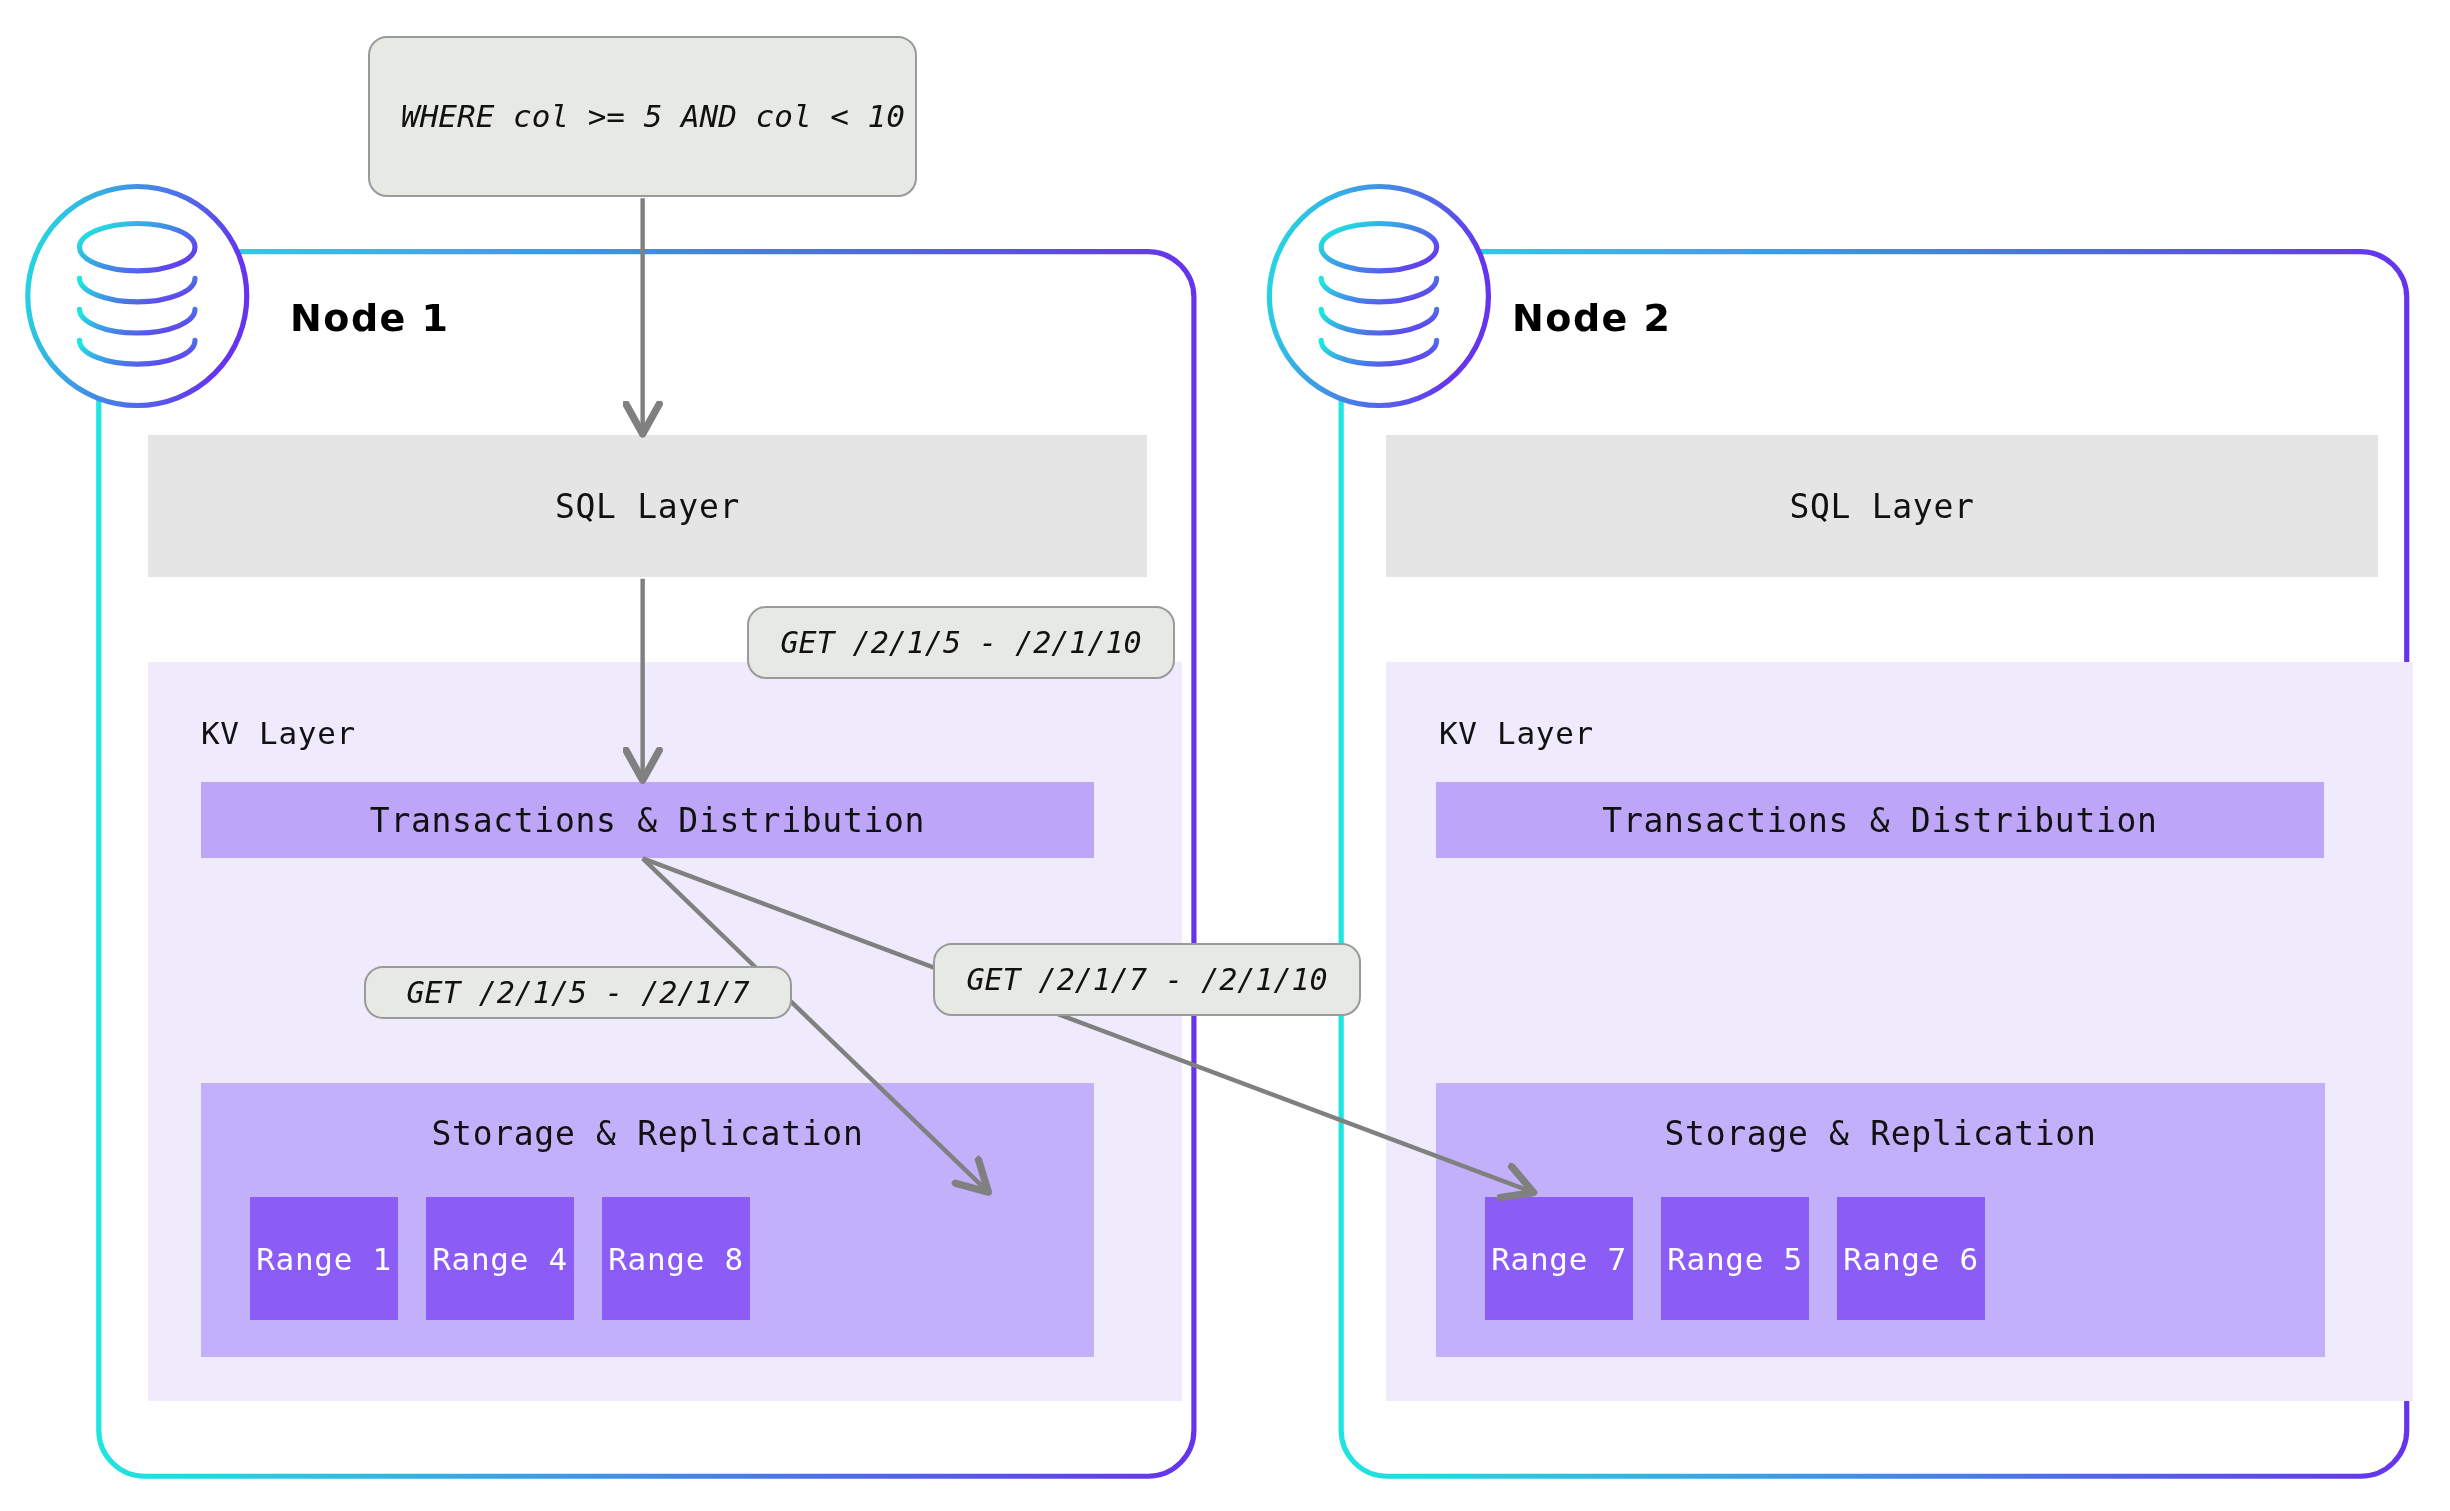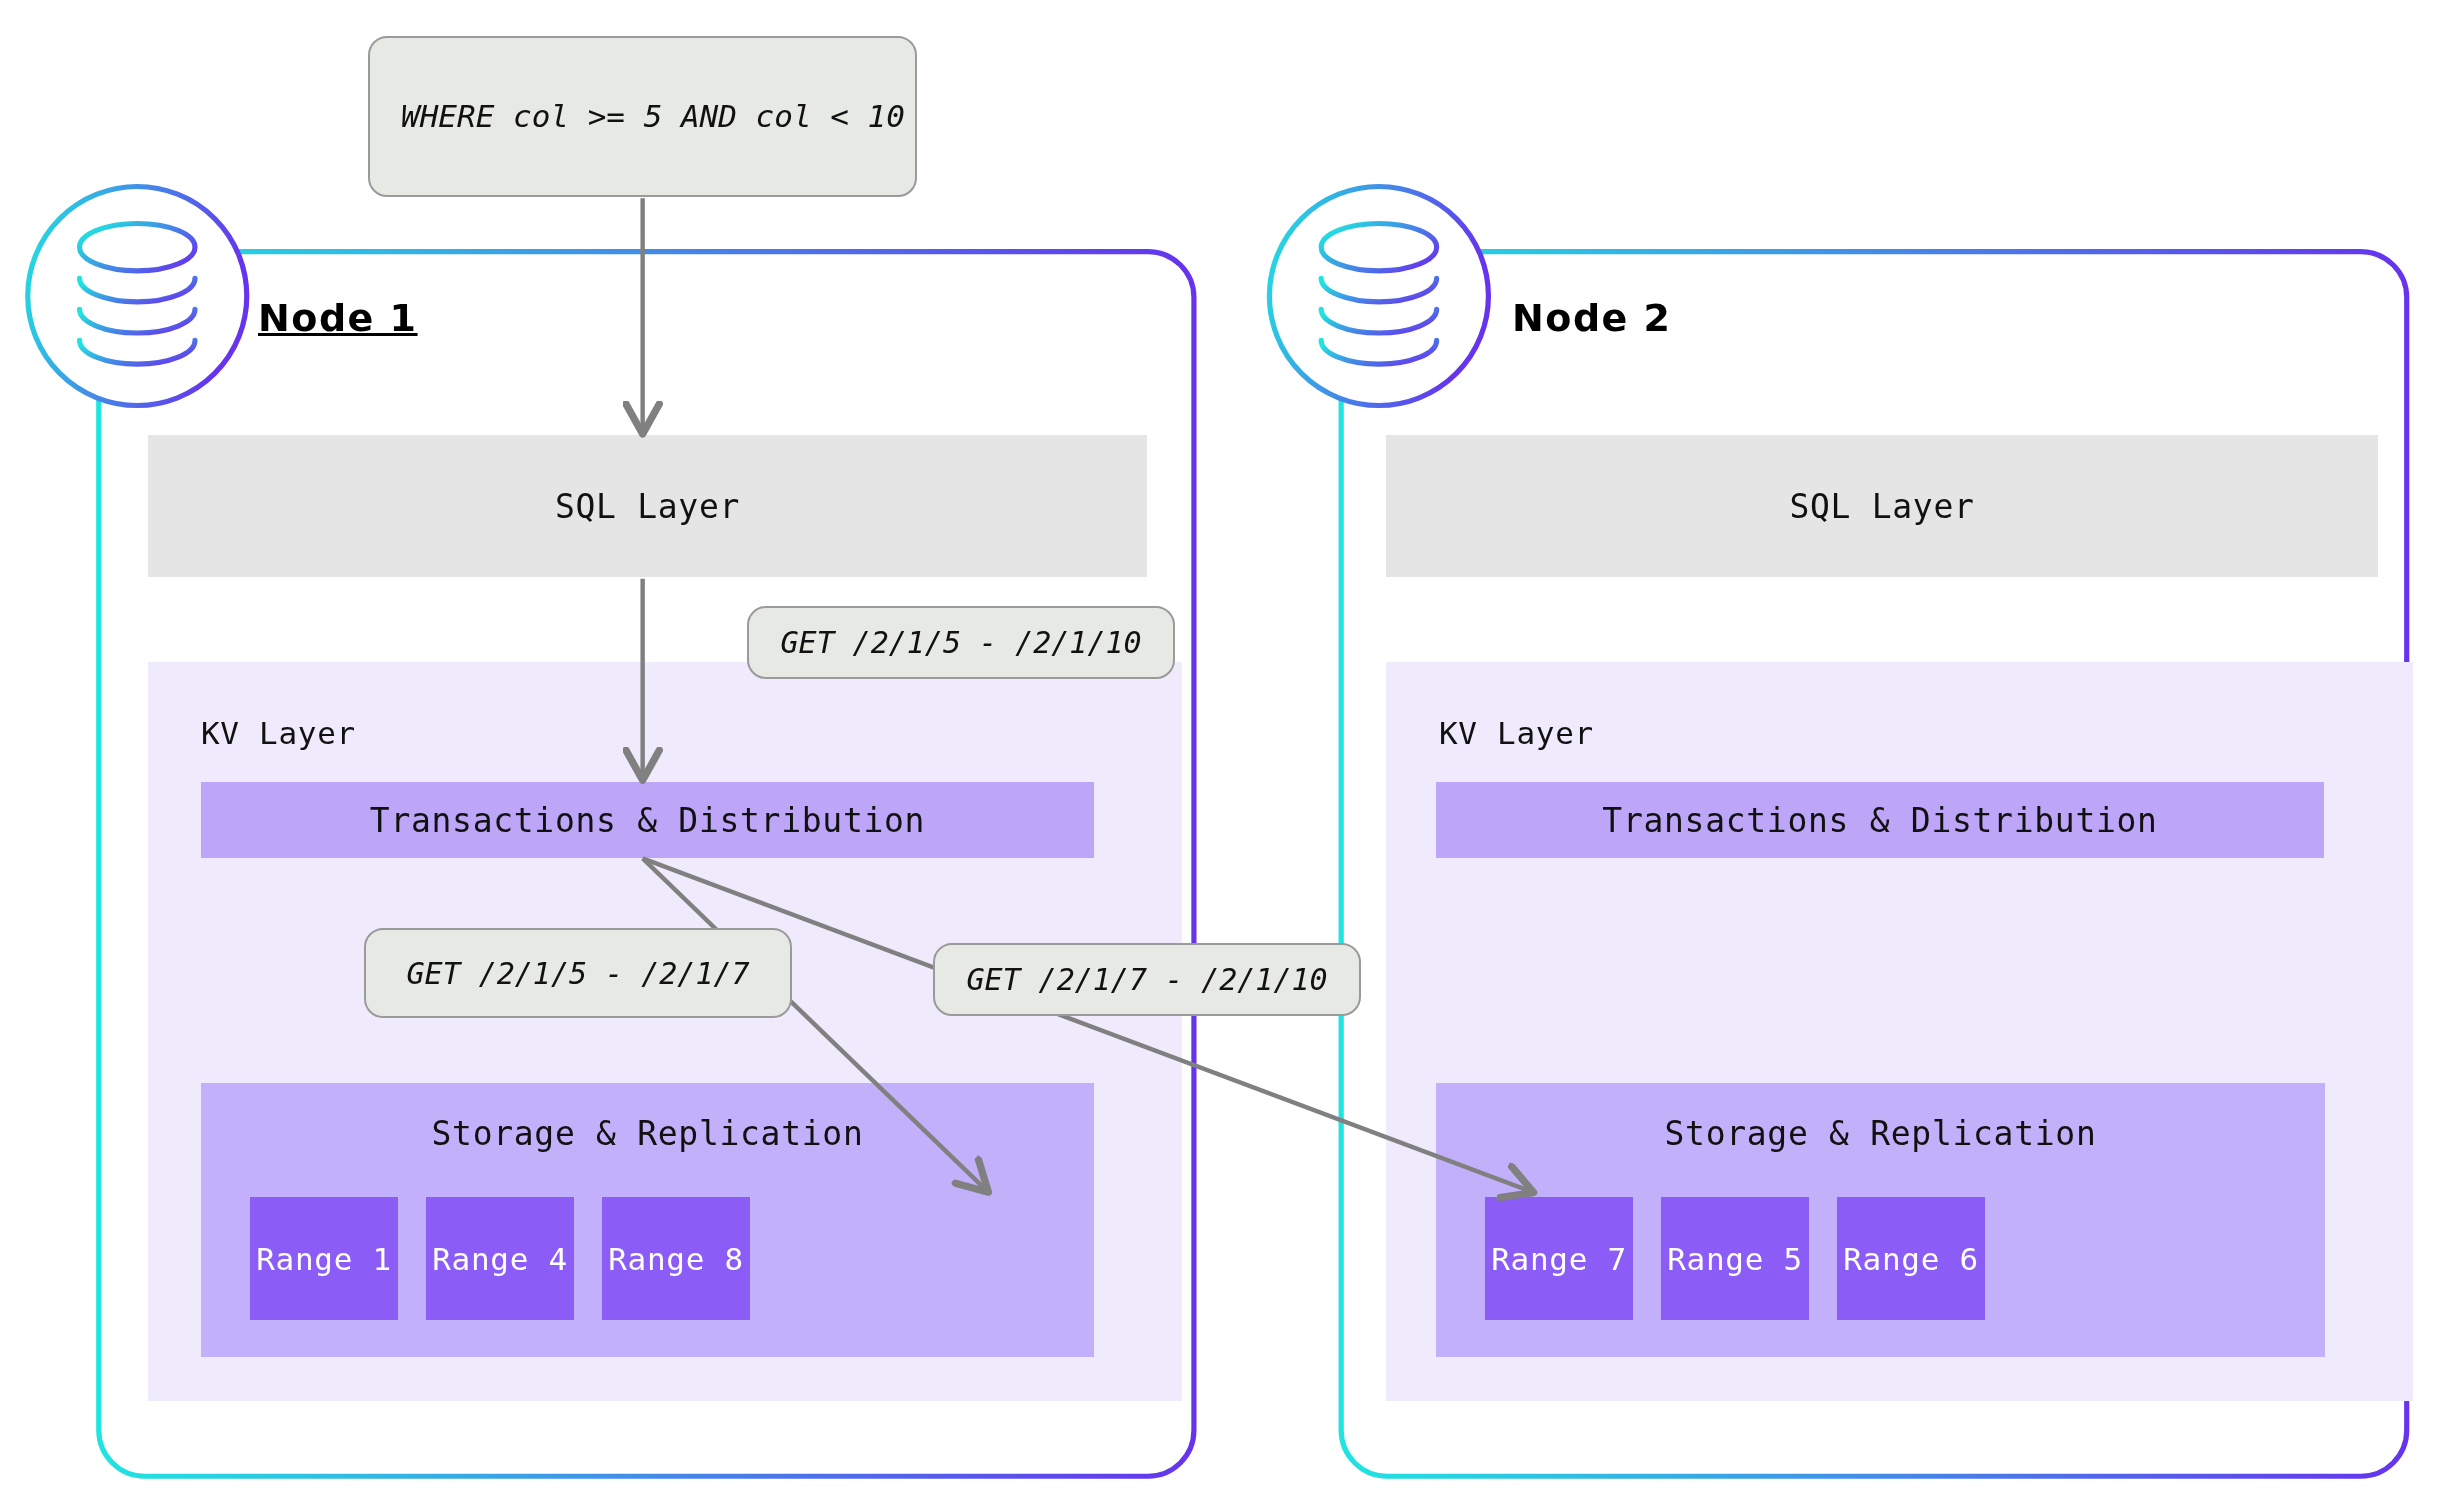--- a/index.html
+++ b/index.html
@@ -206,21 +206,21 @@
     <g fill="none" stroke="url(#gradDb2)" stroke-width="7" stroke-linecap="round">
       <ellipse cx="1863" cy="334" rx="78" ry="32"></ellipse>
       <path d="M1785 334 L1785 460"></path>
       <path d="M1941 334 L1941 460"></path>
       <path d="M1785 376 a78 32 0 0 0 156 0"></path>
       <path d="M1785 418 a78 32 0 0 0 156 0"></path>
       <path d="M1785 460 a78 32 0 0 0 156 0"></path>
     </g>
   </svg>
 
-  <div class="node-title" style="left:258px; top:296px;text-decoration:underline;">Node 1</div>
+  <div class="node-title" style="left:290px; top:296px;">Node 1</div>
 
   <div class="sql-layer" style="left:148px; top:435px; width:999px; height:142px;">SQL Layer</div>
 
   <div class="kv-layer" style="left:148px; top:662px; width:999px; height:739px;">
     <div class="kv-label" style="left:53px; top:53px;">KV Layer</div>
   </div>
 
   <div class="txn-band" style="left:201px; top:782px; width:893px; height:76px;">Transactions &amp; Distribution</div>
 
   <div class="storage-band" style="left:201px; top:1083px; width:893px; height:274px;">
@@ -266,18 +266,18 @@
 
     <line x1="868" y1="1160" x2="2068" y2="1610" stroke="#808080" stroke-width="6" marker-end="url(#ah)"></line>
   </svg>
 
   <div class="query-box" style="left:368px; top:36px; width:549px; height:161px;">
     <div class="query-line">WHERE col &gt;= 5 AND col &lt; 10</div>
   </div>
 
   <div class="callout" style="left:747px; top:606px; width:428px; height:73px;">GET /2/1/5 - /2/1/10</div>
 
-  <div class="callout" style="left:364px; top:928px; width:428px; height:90px;">GET /2/1/5 - /2/1/7</div>
+  <div class="callout" style="left:364px; top:966px; width:428px; height:53px;">GET /2/1/5 - /2/1/7</div>
 
   <div class="callout" style="left:933px; top:943px; width:428px; height:73px;">GET /2/1/7 - /2/1/10</div>
 
 </div>
 
 
 </body></html>

